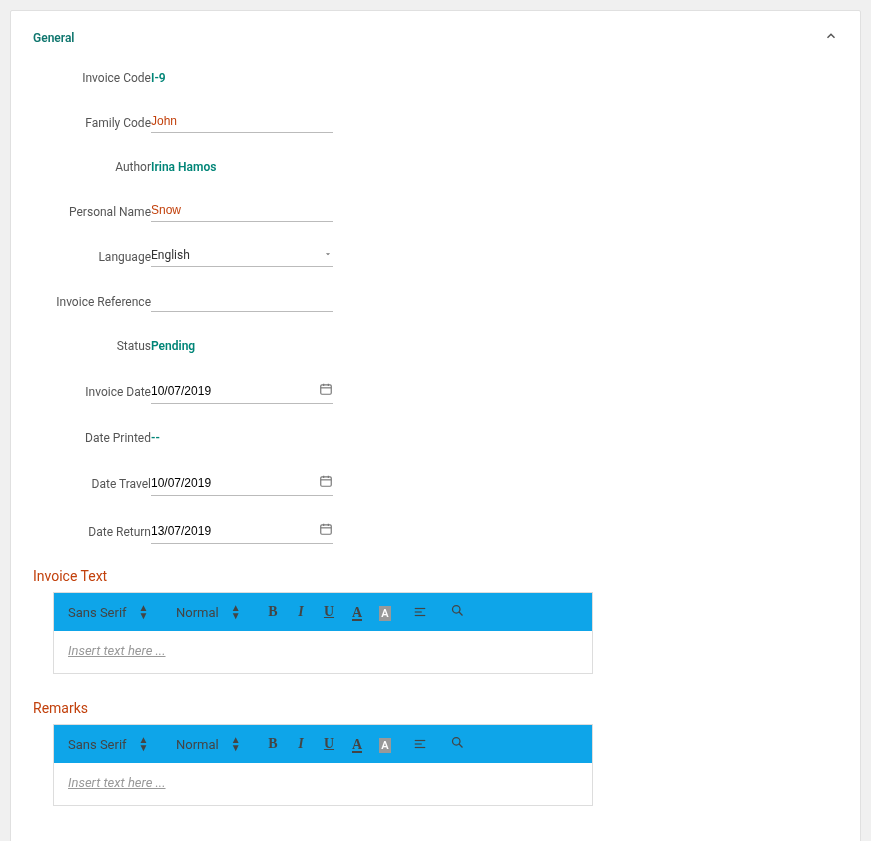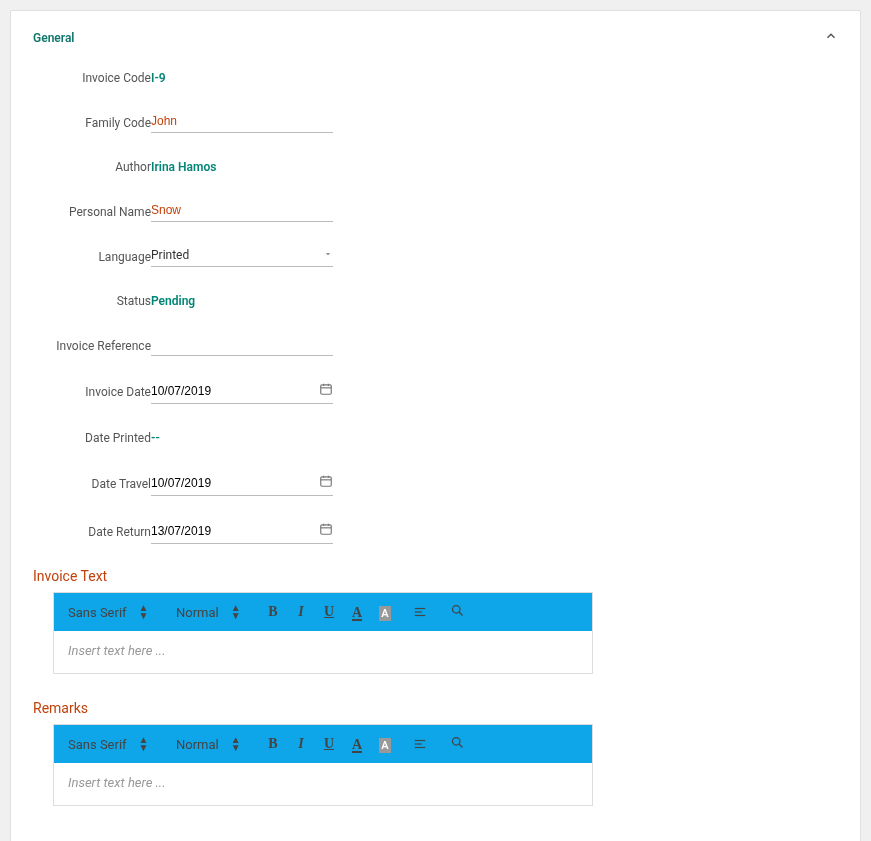--- a/index.html
+++ b/index.html
@@ -137,20 +137,21 @@
   .bgcolor-btn { background:#999; color:#fff; font-size:11px; padding:1px 2px; font-weight:600;}
   .align-btn svg { display:block;}
   .editor-body {
     padding: 12px 14px;
     min-height: 42px;
   }
   .editor-placeholder {
     color: #999;
     font-style: italic;
     font-size: 13px;
+    text-decoration: underline;
   }
 </style>
 </head>
 <body>
 
 <div class="panel">
 
   <div class="panel-header">
     <div class="panel-title">General</div>
     <div class="chevron">
@@ -176,37 +177,37 @@
   </div>
 
   <div class="row">
     <div class="label">Personal Name</div>
     <input class="input" value="Snow" style="">
   </div>
 
   <div class="row">
     <div class="label">Language</div>
     <div class="select-wrap">
-      <span>Printed</span>
+      <span>English</span>
       <span class="dropdown-arrow">
         <svg width="10" height="10" viewBox="0 0 24 24" fill="currentColor">
             <path d="M7 10l5 5 5-5z"></path>
           </svg>
       </span>
     </div>
   </div>
 
   <div class="row">
+    <div class="label">Invoice Reference</div>
+    <input class="input" value="" style="">
+  </div>
+
+  <div class="row">
     <div class="label">Status</div>
     <span class="value-link">Pending</span>
-  </div>
-
-  <div class="row">
-    <div class="label">Invoice Reference</div>
-    <input class="input" value="" style="">
   </div>
 
   <div class="row">
     <div class="label">Invoice Date</div>
     <div class="date-wrap">
       <input value="10/07/2019" style="">
       <span class="cal-icon">
         <svg width="14" height="14" viewBox="0 0 24 24" fill="none" stroke="currentColor" stroke-width="2">
             <rect x="3" y="5" width="18" height="16" rx="2"></rect>
             <line x1="8" y1="3" x2="8" y2="7"></line>

